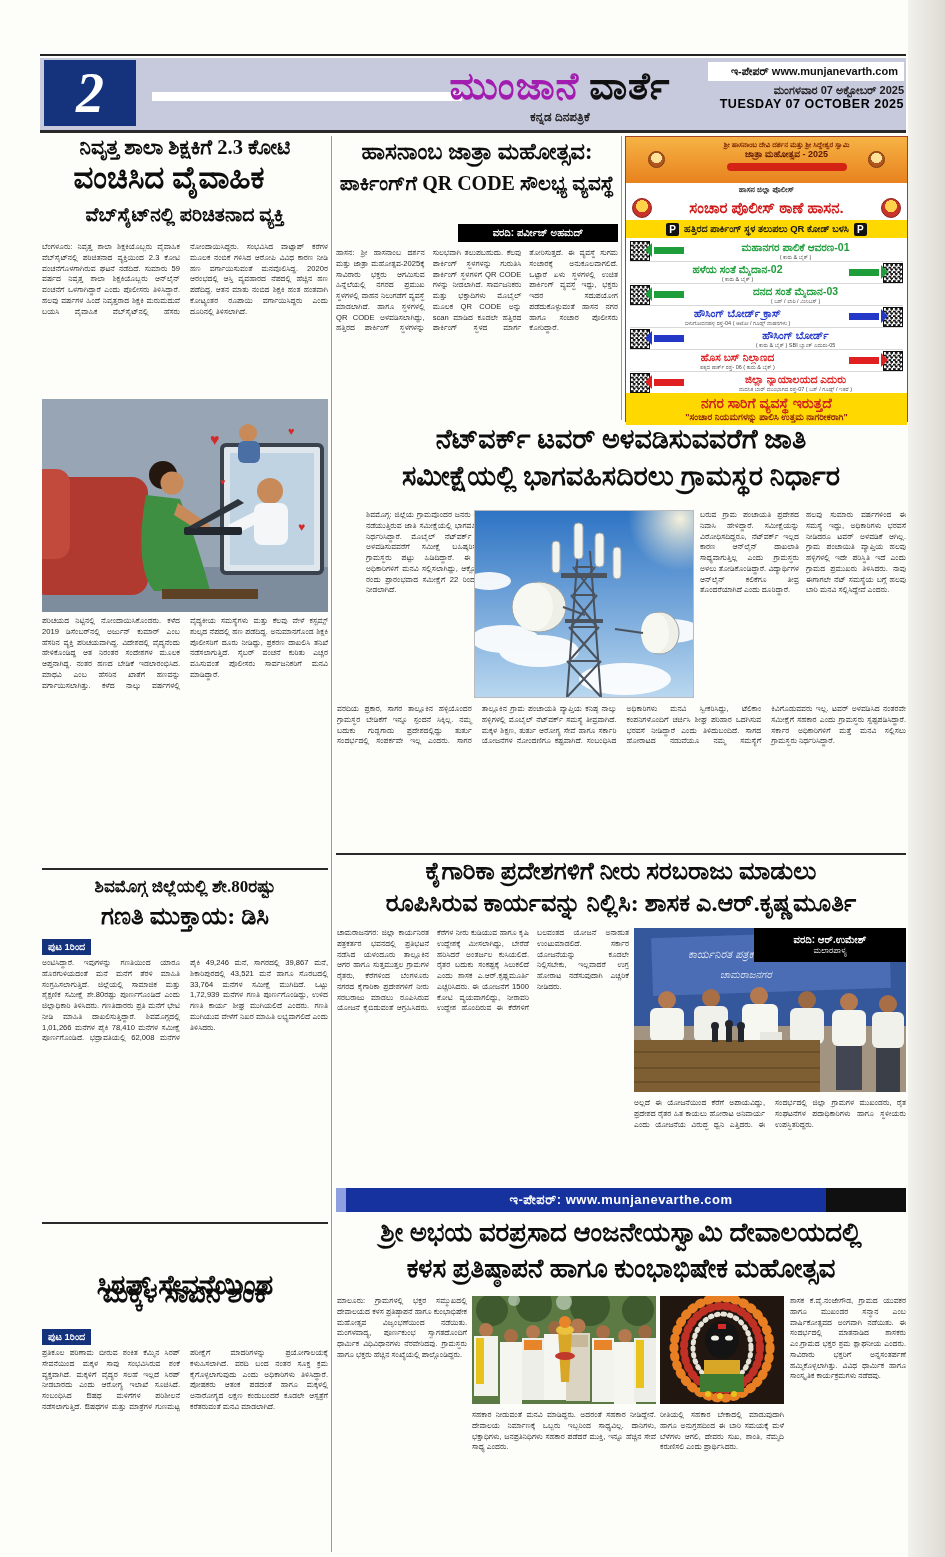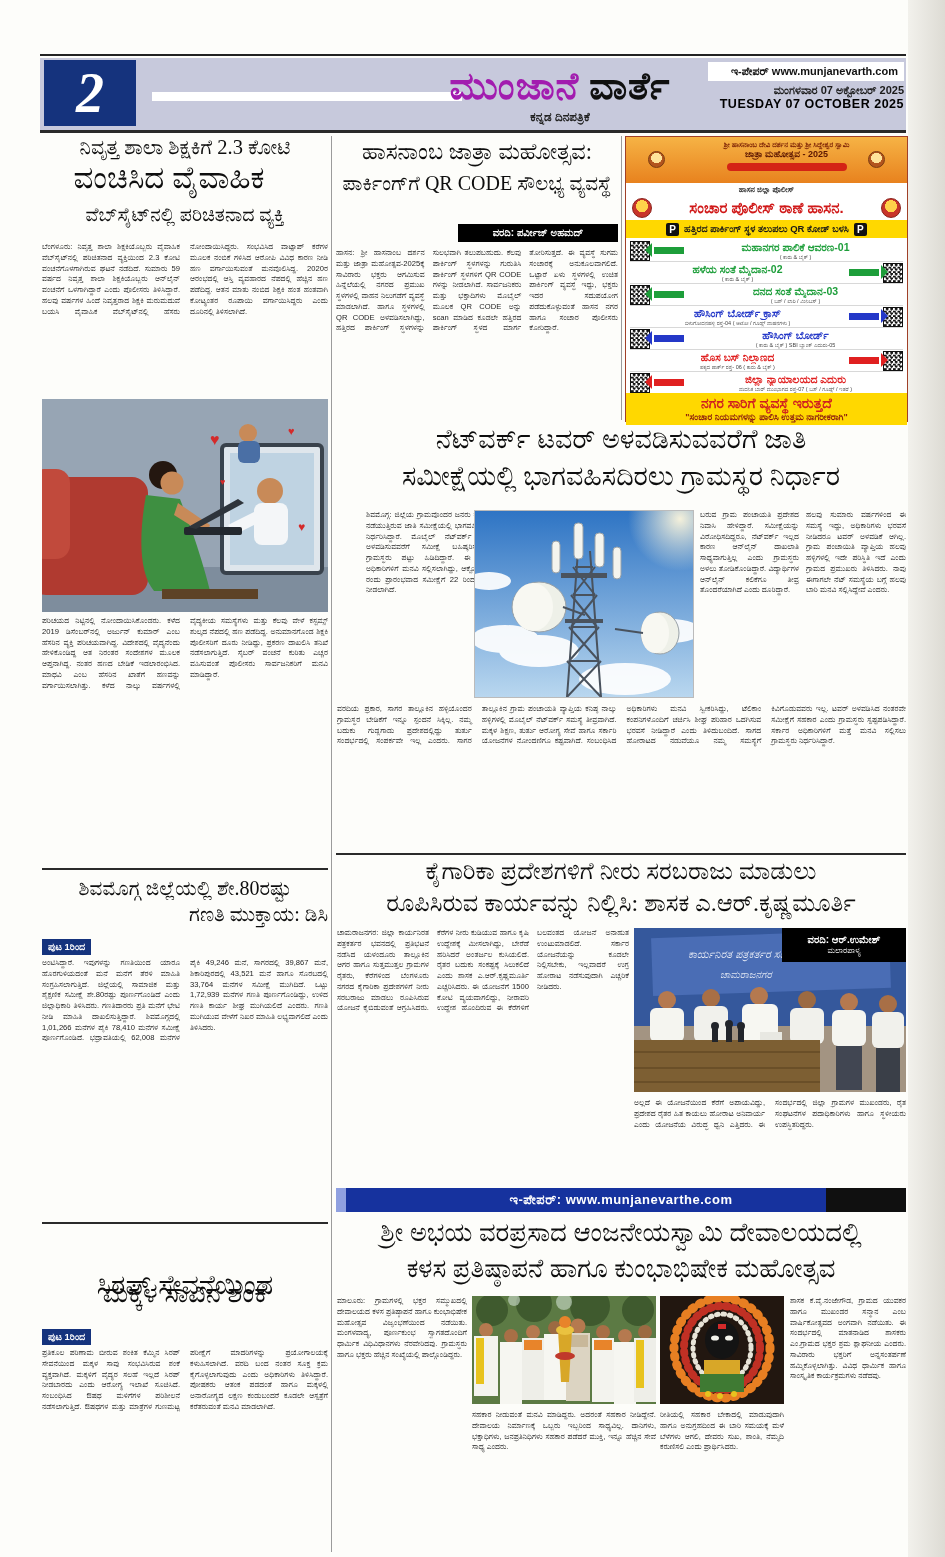--- a/index.html
+++ b/index.html
@@ -1,20 +1,20 @@
 <!DOCTYPE html>
 <html><head>
 <meta charset="utf-8">
 <style>
   html,body{margin:0;padding:0;background:#e8e6e1;}
   #page{position:relative;width:945px;height:1557px;background:#fdfdfa;overflow:hidden;
         font-family:"Liberation Sans",sans-serif;color:#1c1c1c;}
   .abs{position:absolute;}
   .center{text-align:center;}
-  .hl{font-family:"Liberation Serif",serif;font-weight:400;color:#0e0e0e;line-height:1.12;}
+  .hl{font-family:"Liberation Serif",serif;font-weight:700;color:#0e0e0e;line-height:1.12;}
   .jtext{font-size:7.6px;line-height:1.42;text-align:justify;color:#222;overflow:hidden;}
   .mc2{column-count:2;column-gap:10px;}
   .mc3{column-count:3;column-gap:8px;}
   .mc4{column-count:4;column-gap:10px;}
   .vrule{background:#9b9b9b;width:1px;}
   .hrule{background:#2a2a2a;height:2px;}
   .tag{background:#15337d;color:#fff;font-size:9.5px;font-weight:700;line-height:16px;padding:0 6px;display:inline-block;}
   
   .band{background:#c7c9dc;}
   .numbox{background:#15337d;color:#fff;font-family:"Liberation Serif",serif;font-style:italic;
@@ -123,22 +123,22 @@
       <rect x="120" y="190" width="96" height="10" fill="#5d4226"></rect>
       <text x="168" y="46" font-size="16" fill="#d42a2a">♥</text>
       <text x="246" y="36" font-size="11" fill="#d42a2a">♥</text>
       <text x="178" y="86" font-size="9" fill="#d42a2a">♥</text>
       <text x="256" y="132" font-size="12" fill="#d42a2a">♥</text>
     </svg>
   </div>
   <div class="abs jtext mc2" style="left:42px;top:616px;width:286px;height:246px;">ಪರಿಚಯದ ನಿಟ್ಟಿನಲ್ಲಿ ನೋಂದಾಯಿಸಿಕೊಂಡರು. ಕಳೆದ 2019 ಡಿಸೆಂಬರ್‌ನಲ್ಲಿ ಅರ್ಜುನ್ ಕುಮಾರ್ ಎಂಬ ಹೆಸರಿನ ವ್ಯಕ್ತಿ ಪರಿಚಯವಾಗಿದ್ದ. ವಿದೇಶದಲ್ಲಿ ವೈದ್ಯನೆಂದು ಹೇಳಿಕೊಂಡಿದ್ದ ಆತ ನಿರಂತರ ಸಂದೇಶಗಳ ಮೂಲಕ ಆಪ್ತನಾಗಿದ್ದ. ನಂತರ ಹಣದ ಬೇಡಿಕೆ ಇಡಲಾರಂಭಿಸಿದ. ಮಾಧವಿ ಎಂಬ ಹೆಸರಿನ ಖಾತೆಗೆ ಹಣವನ್ನು ವರ್ಗಾಯಿಸಲಾಗಿತ್ತು. ಕಳೆದ ನಾಲ್ಕು ವರ್ಷಗಳಲ್ಲಿ ವೈದ್ಯಕೀಯ ಸಮಸ್ಯೆಗಳು ಮತ್ತು ಕೆಲವು ವೇಳೆ ಕಸ್ಟಮ್ಸ್ ಶುಲ್ಕದ ನೆಪದಲ್ಲಿ ಹಣ ಪಡೆದಿದ್ದ. ಅನುಮಾನಗೊಂಡ ಶಿಕ್ಷಕಿ ಪೊಲೀಸರಿಗೆ ದೂರು ನೀಡಿದ್ದು, ಪ್ರಕರಣ ದಾಖಲಿಸಿ ತನಿಖೆ ನಡೆಸಲಾಗುತ್ತಿದೆ. ಸೈಬರ್ ವಂಚನೆ ಕುರಿತು ಎಚ್ಚರ ವಹಿಸುವಂತೆ ಪೊಲೀಸರು ಸಾರ್ವಜನಿಕರಿಗೆ ಮನವಿ ಮಾಡಿದ್ದಾರೆ.</div>
 
   <div class="abs hrule" style="left:42px;top:868px;width:286px;"></div>
-  <div class="abs hl center" style="left:42px;top:877px;width:286px;font-size:20px;">ಶಿವಮೊಗ್ಗ ಜಿಲ್ಲೆಯಲ್ಲಿ ಶೇ.80ರಷ್ಟು</div>
-  <div class="abs hl center" style="left:42px;top:903px;width:286px;font-size:20px;text-align:right;">ಗಣತಿ ಮುಕ್ತಾಯ: ಡಿಸಿ</div>
+  <div class="abs hl center" style="left:42px;top:877px;width:286px;font-size:17px;">ಶಿವಮೊಗ್ಗ ಜಿಲ್ಲೆಯಲ್ಲಿ ಶೇ.80ರಷ್ಟು</div>
+  <div class="abs hl center" style="left:42px;top:903px;width:286px;font-size:24px;">ಗಣತಿ ಮುಕ್ತಾಯ: ಡಿಸಿ</div>
   <div class="abs" style="left:42px;top:936px;"><span class="tag">ಪುಟ 1ರಿಂದ</span></div>
   <div class="abs jtext mc2" style="left:42px;top:958px;width:286px;height:258px;">ಅಂಟಿಸಿದ್ದಾರೆ. ಇವುಗಳನ್ನು ಗಣತಿಯಿಂದ ಯಾರೂ ಹೊರಗುಳಿಯದಂತೆ ಮನೆ ಮನೆಗೆ ತೆರಳಿ ಮಾಹಿತಿ ಸಂಗ್ರಹಿಸಲಾಗುತ್ತಿದೆ. ಜಿಲ್ಲೆಯಲ್ಲಿ ಸಾಮಾಜಿಕ ಮತ್ತು ಶೈಕ್ಷಣಿಕ ಸಮೀಕ್ಷೆ ಶೇ.80ರಷ್ಟು ಪೂರ್ಣಗೊಂಡಿದೆ ಎಂದು ಜಿಲ್ಲಾಧಿಕಾರಿ ತಿಳಿಸಿದರು. ಗಣತಿದಾರರು ಪ್ರತಿ ಮನೆಗೆ ಭೇಟಿ ನೀಡಿ ಮಾಹಿತಿ ದಾಖಲಿಸುತ್ತಿದ್ದಾರೆ. ಶಿವಮೊಗ್ಗದಲ್ಲಿ 1,01,266 ಮನೆಗಳ ಪೈಕಿ 78,410 ಮನೆಗಳ ಸಮೀಕ್ಷೆ ಪೂರ್ಣಗೊಂಡಿದೆ. ಭದ್ರಾವತಿಯಲ್ಲಿ 62,008 ಮನೆಗಳ ಪೈಕಿ 49,246 ಮನೆ, ಸಾಗರದಲ್ಲಿ 39,867 ಮನೆ, ಶಿಕಾರಿಪುರದಲ್ಲಿ 43,521 ಮನೆ ಹಾಗೂ ಸೊರಬದಲ್ಲಿ 33,764 ಮನೆಗಳ ಸಮೀಕ್ಷೆ ಮುಗಿದಿದೆ. ಒಟ್ಟು 1,72,939 ಮನೆಗಳ ಗಣತಿ ಪೂರ್ಣಗೊಂಡಿದ್ದು, ಉಳಿದ ಗಣತಿ ಕಾರ್ಯ ಶೀಘ್ರ ಮುಗಿಯಲಿದೆ ಎಂದರು. ಗಣತಿ ಮುಗಿಯುವ ವೇಳೆಗೆ ನಿಖರ ಮಾಹಿತಿ ಲಭ್ಯವಾಗಲಿದೆ ಎಂದು ತಿಳಿಸಿದರು.</div>
 
   <div class="abs hrule" style="left:42px;top:1222px;width:286px;"></div>
   <div class="abs hl center" style="left:42px;top:1270px;width:286px;font-size:27px;">ಸಿರಪ್ ಸೇವನೆಯಿಂದ</div>
   <div class="abs hl center" style="left:42px;top:1278px;width:286px;font-size:27px;">ಮಕ್ಕಳ ಸಾವಿನ ಶಂಕೆ</div>
   <div class="abs" style="left:42px;top:1326px;"><span class="tag">ಪುಟ 1ರಿಂದ</span></div>
   <div class="abs jtext mc2" style="left:42px;top:1348px;width:286px;height:202px;">ಪ್ರತಿಕೂಲ ಪರಿಣಾಮ ಬೀರುವ ಶಂಕಿತ ಕೆಮ್ಮಿನ ಸಿರಪ್ ಸೇವನೆಯಿಂದ ಮಕ್ಕಳ ಸಾವು ಸಂಭವಿಸಿರುವ ಶಂಕೆ ವ್ಯಕ್ತವಾಗಿದೆ. ಮಕ್ಕಳಿಗೆ ವೈದ್ಯರ ಸಲಹೆ ಇಲ್ಲದೆ ಸಿರಪ್ ನೀಡಬಾರದು ಎಂದು ಆರೋಗ್ಯ ಇಲಾಖೆ ಸೂಚಿಸಿದೆ. ಸಂಬಂಧಿಸಿದ ಔಷಧ ಮಳಿಗೆಗಳ ಪರಿಶೀಲನೆ ನಡೆಸಲಾಗುತ್ತಿದೆ. ಔಷಧಗಳ ಮತ್ತು ಮಾತ್ರೆಗಳ ಗುಣಮಟ್ಟ ಪರೀಕ್ಷೆಗೆ ಮಾದರಿಗಳನ್ನು ಪ್ರಯೋಗಾಲಯಕ್ಕೆ ಕಳುಹಿಸಲಾಗಿದೆ. ವರದಿ ಬಂದ ನಂತರ ಸೂಕ್ತ ಕ್ರಮ ಕೈಗೊಳ್ಳಲಾಗುವುದು ಎಂದು ಅಧಿಕಾರಿಗಳು ತಿಳಿಸಿದ್ದಾರೆ. ಪೋಷಕರು ಆತಂಕ ಪಡದಂತೆ ಹಾಗೂ ಮಕ್ಕಳಲ್ಲಿ ಅನಾರೋಗ್ಯದ ಲಕ್ಷಣ ಕಂಡುಬಂದರೆ ಕೂಡಲೇ ಆಸ್ಪತ್ರೆಗೆ ಕರೆತರುವಂತೆ ಮನವಿ ಮಾಡಲಾಗಿದೆ.</div>
 
   <div class="abs hl center" style="left:336px;top:139px;width:282px;font-size:22.5px;">ಹಾಸನಾಂಬ ಜಾತ್ರಾ ಮಹೋತ್ಸವ:</div>
@@ -327,21 +327,21 @@
       <g fill="#22252b">
         <rect x="78" y="100" width="6" height="14"></rect>
           <rect x="92" y="98" width="6" height="16"></rect>
           <rect x="104" y="100" width="6" height="14"></rect>
         <circle cx="81" cy="98" r="4"></circle>
           <circle cx="95" cy="96" r="4"></circle>
           <circle cx="107" cy="98" r="4"></circle>
       </g>
       <rect x="126" y="104" width="22" height="8" fill="#e8e8e2"></rect>
     </svg>
-    <div class="abs byline2 byline-box" style="right:0;top:0;width:124px;height:34px;">
+    <div class="abs byline2 byline-box" style="right:0;top:0;width:152px;height:34px;">
       <div>ವರದಿ: ಆರ್.ಉಮೇಶ್</div>
       <div class="s">ಮಲಾರಪಾಳ್ಯ</div>
     </div>
   </div>
   <div class="abs jtext mc2" style="left:634px;top:1098px;width:272px;height:86px;">ಅಲ್ಲದೆ ಈ ಯೋಜನೆಯಿಂದ ಕೆರೆಗೆ ಅಪಾಯವಿದ್ದು, ಪ್ರದೇಶದ ರೈತರ ಹಿತ ಕಾಯಲು ಹೋರಾಟ ಅನಿವಾರ್ಯ ಎಂದು ಯೋಜನೆಯ ವಿರುದ್ಧ ಧ್ವನಿ ಎತ್ತಿದರು. ಈ ಸಂದರ್ಭದಲ್ಲಿ ಜಿಲ್ಲಾ ಗ್ರಾಮಗಳ ಮುಖಂಡರು, ರೈತ ಸಂಘಟನೆಗಳ ಪದಾಧಿಕಾರಿಗಳು ಹಾಗೂ ಸ್ಥಳೀಯರು ಉಪಸ್ಥಿತರಿದ್ದರು.</div>
 
   <div class="abs eband" style="left:336px;top:1188px;width:570px;height:24px;">
     <span>ಇ-ಪೇಪರ್: www.munjanevarthe.com</span>
   </div>
 

